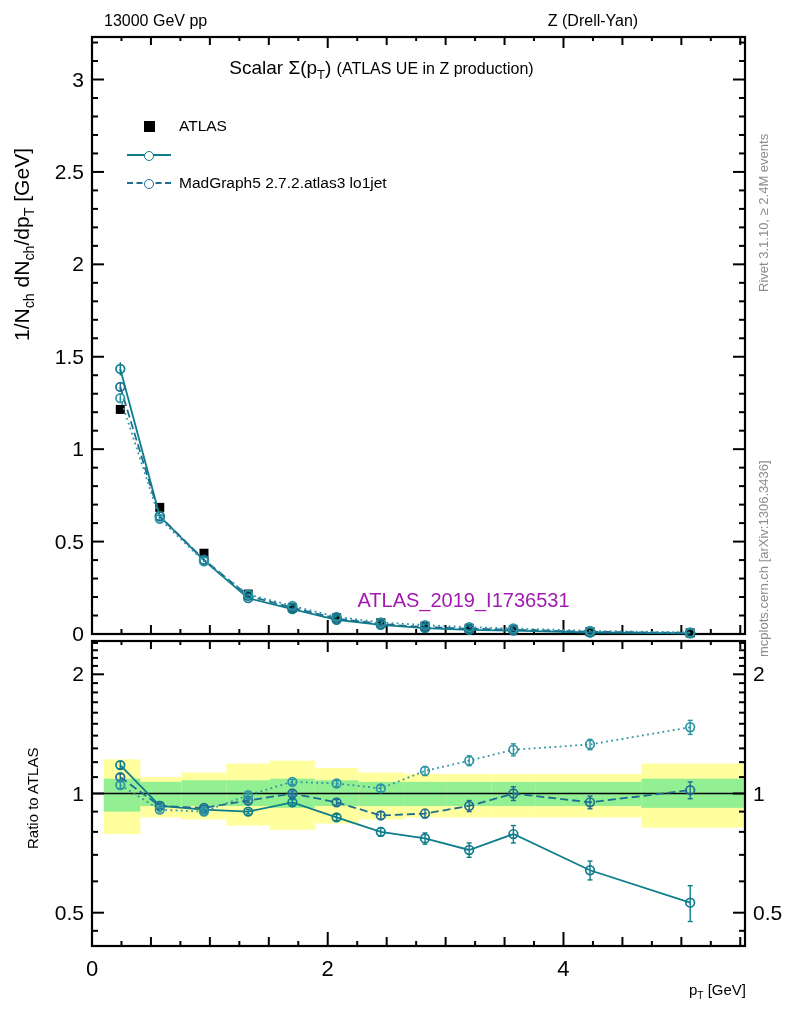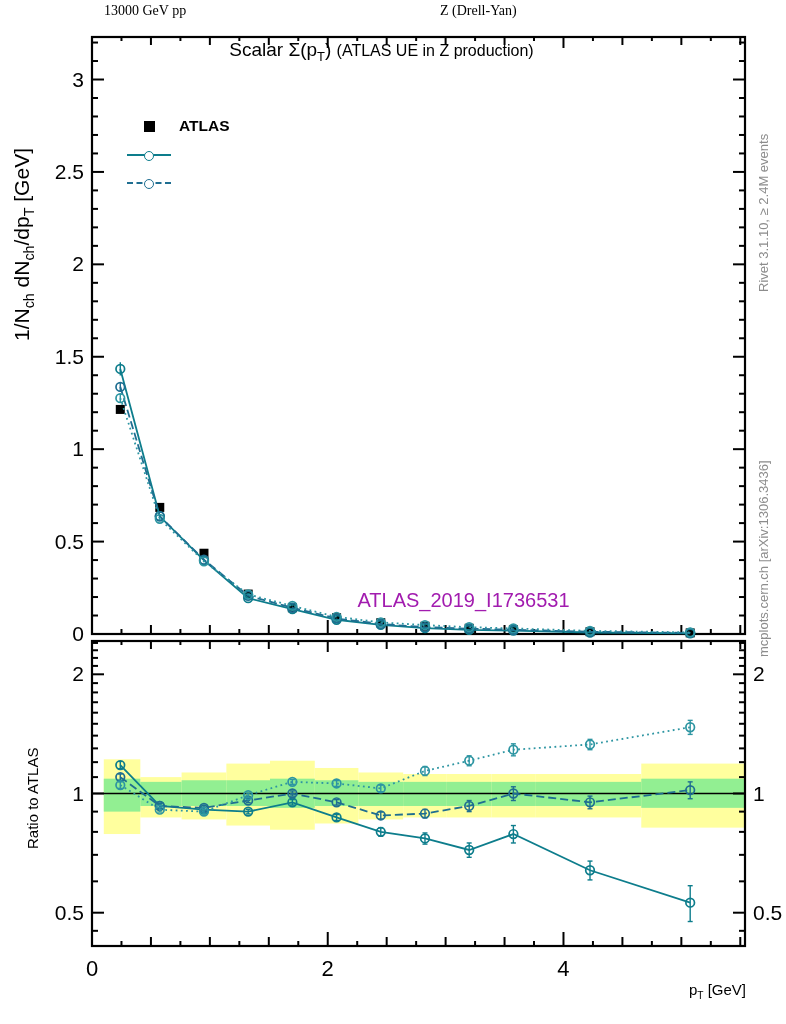--- a/index.html
+++ b/index.html
@@ -1,27 +1,27 @@
 <!DOCTYPE html>
 <html><head>
 <meta charset="utf-8">
 <style>
   html,body{margin:0;padding:0;background:#fff;}
   #page{position:relative;width:786px;height:1024px;background:#fff;
         font-family:"Liberation Sans","DejaVu Sans",sans-serif;color:#000;overflow:hidden;}
   #chart-svg{position:absolute;left:0;top:0;z-index:1;}
   .ov{position:absolute;z-index:2;white-space:nowrap;}
   sub{font-size:68%;}
-  .hdr{font-size:14px;top:3px;font-family:Liberation Serif, serif;}
+  .hdr{font-size:16px;top:12px;}
   #header-left{left:104px;}
-  #header-right{left:440px;width:306px;text-align:left;}
-  #plot-title{left:92px;width:579px;top:39px;text-align:center;font-size:19px;}
+  #header-right{left:440px;width:306px;text-align:center;}
+  #plot-title{left:92px;width:579px;top:57px;text-align:center;font-size:19px;}
   #plot-title .small{font-size:16px;}
   #legend{left:126px;top:112px;}
-  .leg-row{display:flex;align-items:center;height:28.4px;font-weight:bold;}
+  .leg-row{display:flex;align-items:center;height:28.4px;}
   .leg-marker{width:46px;display:flex;align-items:center;justify-content:center;position:relative;}
   .leg-line{width:44px;border-top-width:2px;position:relative;height:0;}
   .leg-circle{position:absolute;left:50%;top:50%;width:8px;height:8px;border:1.6px solid;
               border-radius:50%;transform:translate(-50%,-50%);background:#fff;}
   .leg-square{width:11px;height:11px;background:#000;}
   .leg-label{font-size:15.5px;padding-left:7px;}
   #watermark{left:92px;width:743px;top:589px;text-align:center;font-size:20px;color:#a21caf;}
   .vtext{transform:rotate(-90deg);transform-origin:0 0;}
   #ylabel-main{left:10px;top:341px;font-size:21px;}
   #ratio-label{left:24px;top:849px;font-size:15px;}
@@ -526,20 +526,21 @@
             <div class="leg-circle" style="border-color: rgb(13, 125, 140);"></div>
           </div>
         </div>
       </div>
       <div class="leg-row">
         <div class="leg-marker">
           <div class="leg-line" style="border-top-style: dashed; border-top-color: rgb(31, 110, 145);">
             <div class="leg-circle" style="border-color: rgb(31, 110, 145);"></div>
           </div>
         </div>
+        <div class="leg-label">MadGraph5 2.7.2.atlas3 lo1jet</div>
       </div>
     </div>
 
   <div class="ov" id="watermark">ATLAS_2019_I1736531</div>
 
   <div class="ov vtext" id="ylabel-main"><span>1/N</span><sub>ch</sub><span> dN</span><sub>ch</sub><span>/dp</span><sub>T</sub><span> [GeV]</span></div>
   <div class="ov vtext" id="ratio-label">Ratio to ATLAS</div>
 
   <div class="ov vtext sidenote" id="rivet-note">Rivet 3.1.10, ≥ 2.4M events</div>
   <div class="ov vtext sidenote" id="mcplots-note">mcplots.cern.ch [arXiv:1306.3436]</div>

